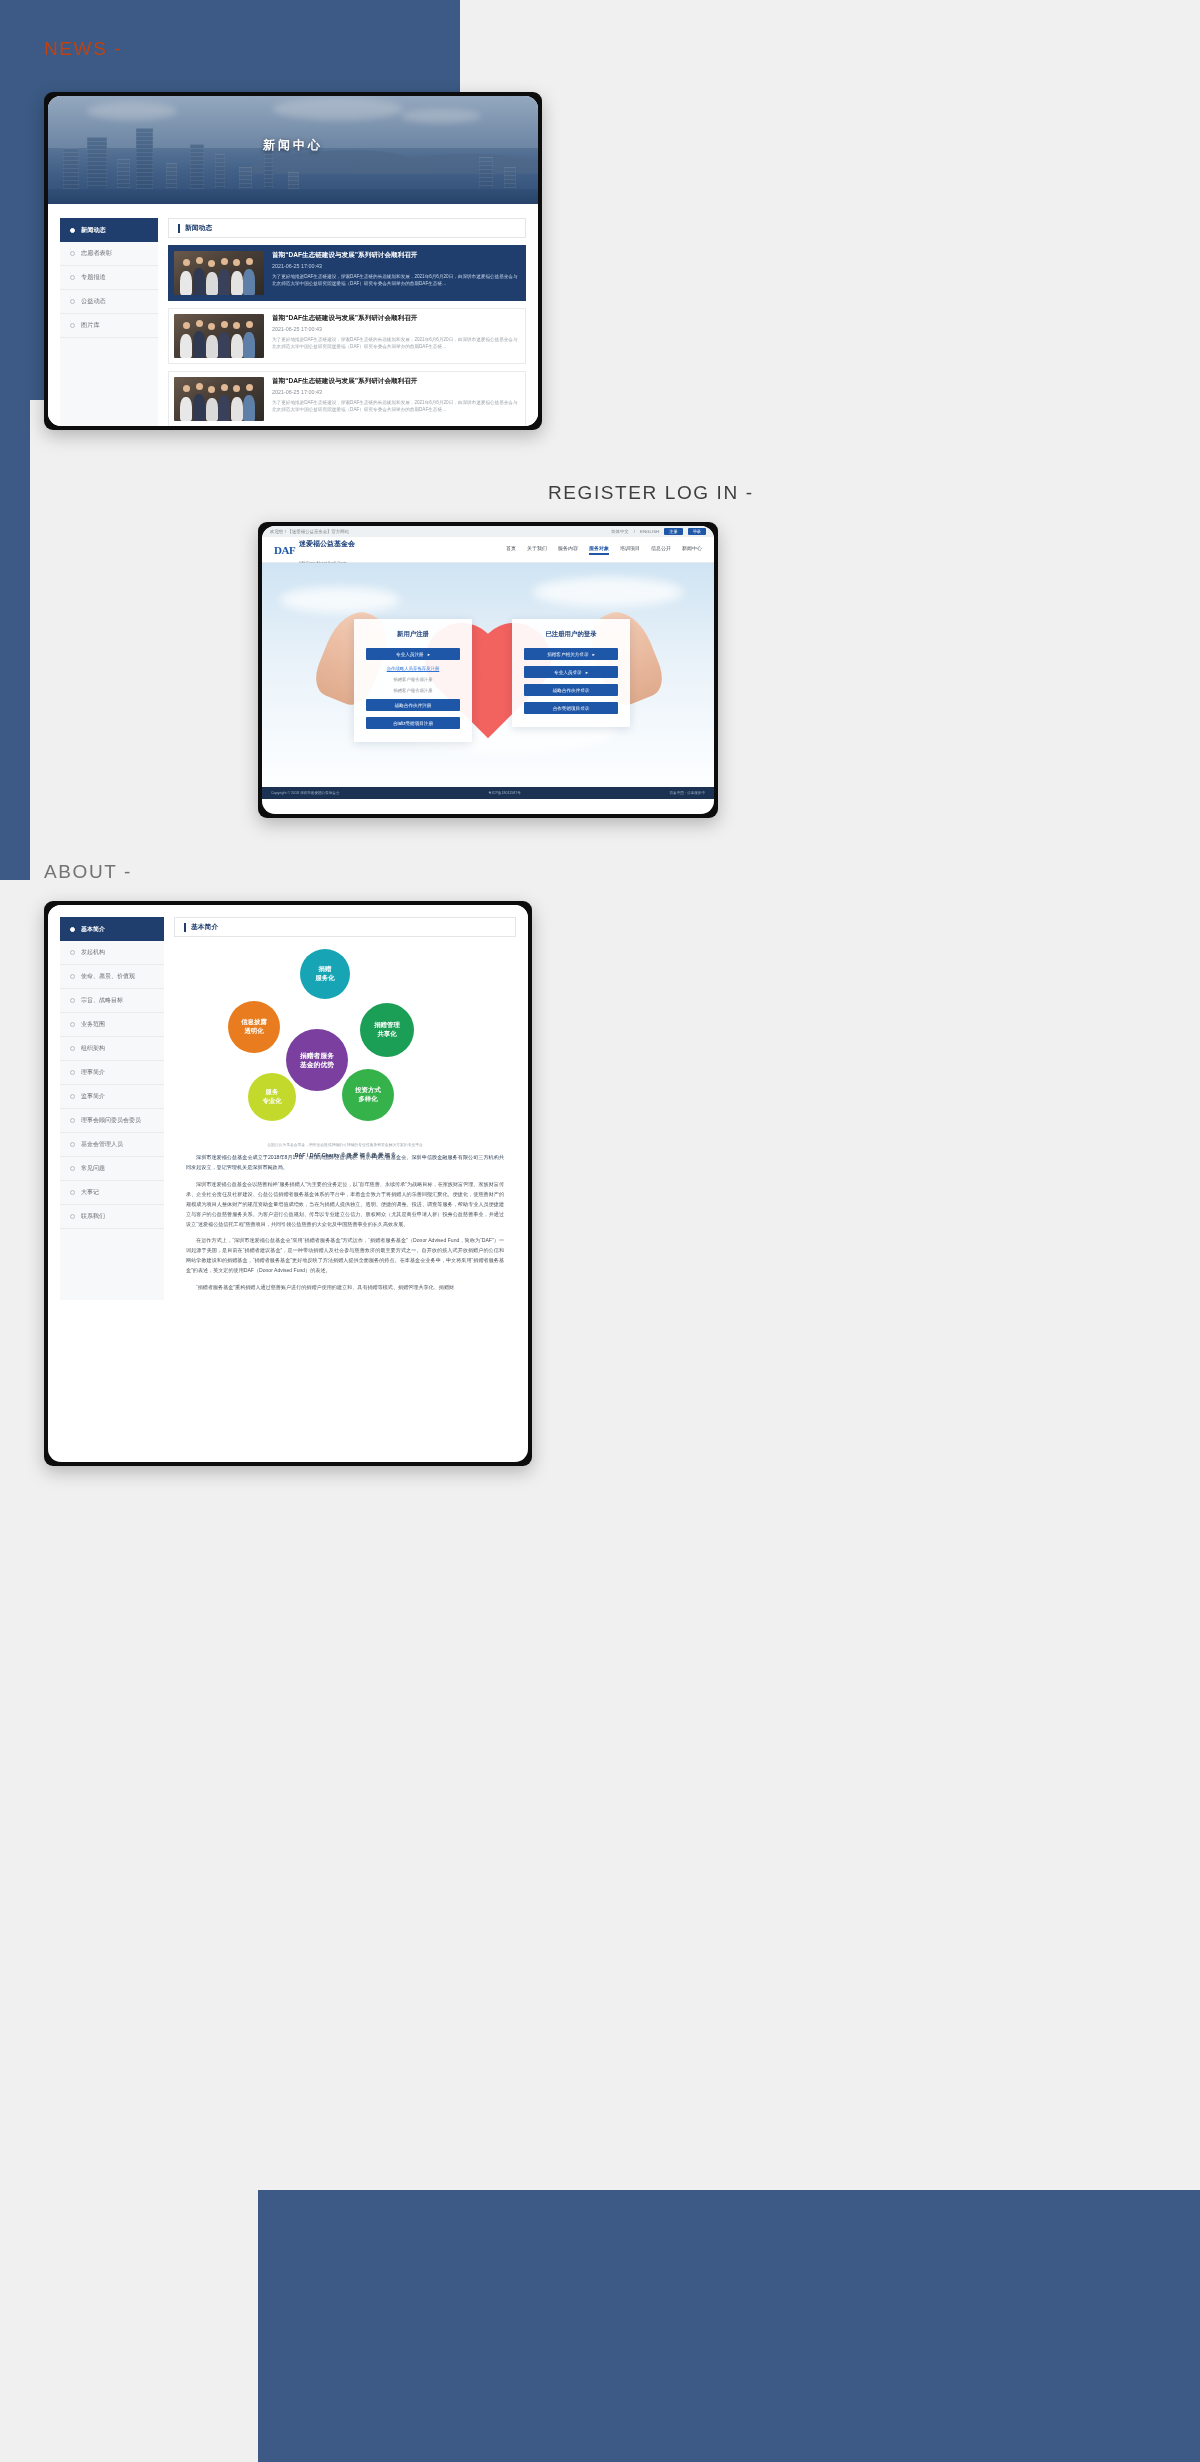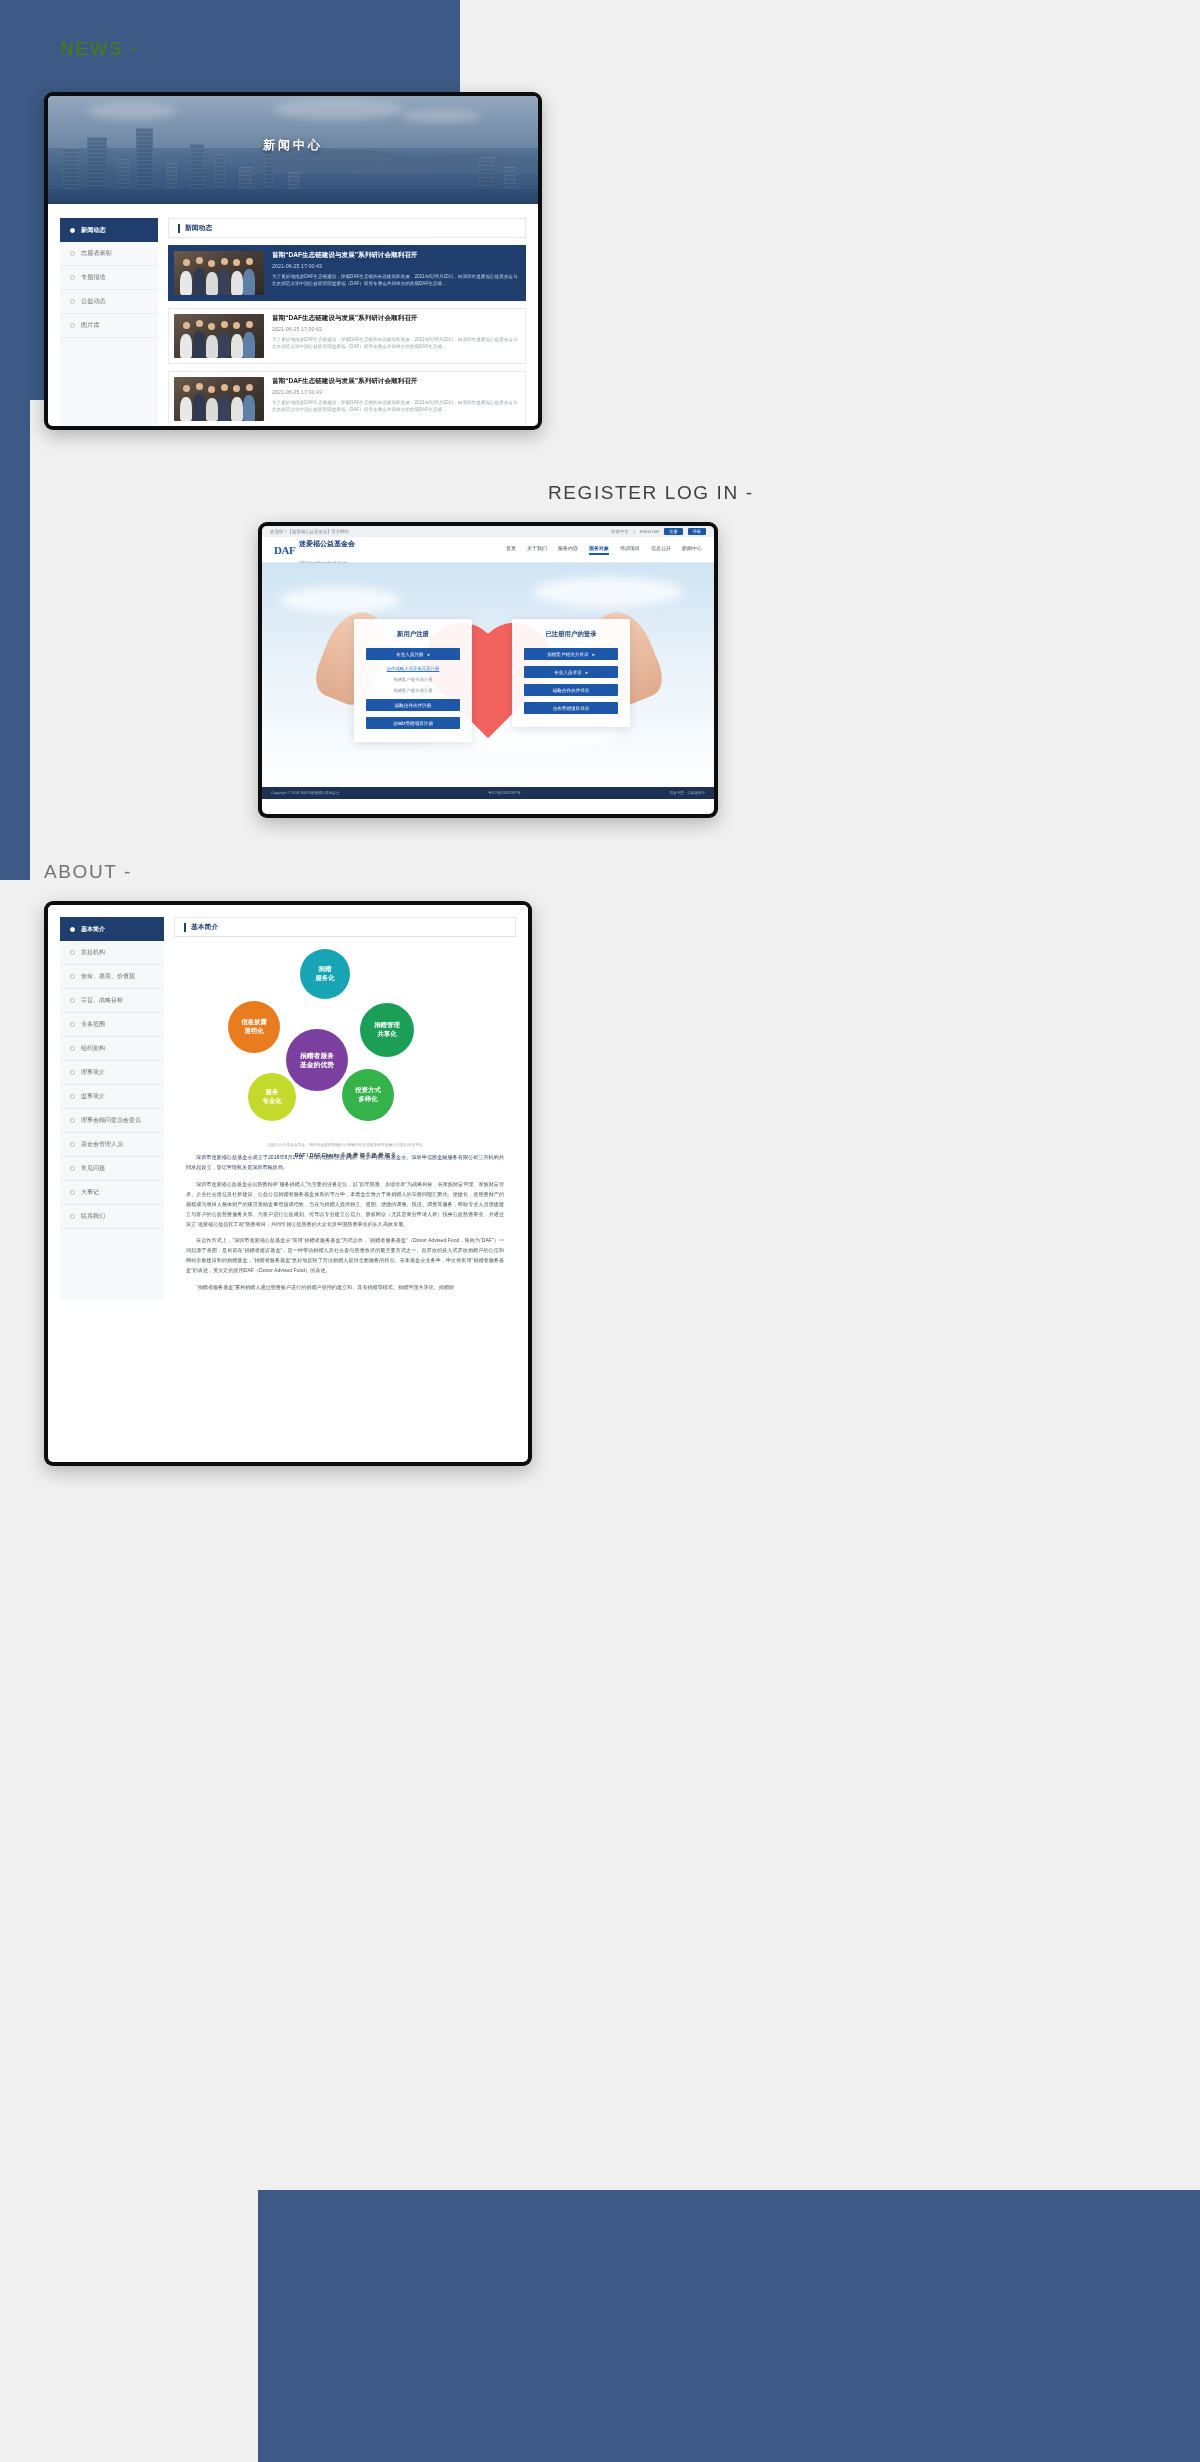--- a/index.html
+++ b/index.html
@@ -14,32 +14,32 @@
   #bg-top-left   { left:0;   top:0;    width:460px;  height:400px; background:#3c5a85; }
   #bg-left-strip { left:0;   top:400px;width:30px;   height:480px; background:#3c5a85; }
   #bg-bot-right  { left:258px;top:2190px;width:942px;height:272px; background:#3c5a85; }
   #bg-base       { left:0;   top:0;    width:1200px; height:2462px; background:#f0f0f0; z-index:-5;}
 
   
   .caption {
     position:absolute; font-size:19px; letter-spacing:1.6px;
     font-weight:400;
   }
-  #cap-news { left:60px; top:38px; color:#4d7c0f; }
+  #cap-news { left:44px; top:38px; color:#c2410c; }
   #cap-reg  { left:548px; top:482px; color:#3f3f3f; }
   #cap-about{ left:44px; top:861px; color:#737373; }
 
   
   .frame {
     position:absolute; background:#0d0d0d;
     border-radius:9px; padding:4px;
     box-shadow:0 6px 18px rgba(0,0,0,.25);
   }
   .screen { width:100%; height:100%; overflow:hidden; background:#fff;
-            border-radius:5px; position:relative; }
+            border-radius:13px; position:relative; }
 
   
   #win-news { left:44px; top:92px; width:498px; height:338px; }
   .hero {
     position:relative; height:108px; overflow:hidden;
     background:linear-gradient(180deg,#aec3d4 0%,#8fa9c2 32%,#5c7da3 70%,#3e6187 100%);
   }
   .hero::after {
     content:""; position:absolute; inset:0;
     background:linear-gradient(180deg,rgba(40,70,110,.30),rgba(30,55,95,.48));

